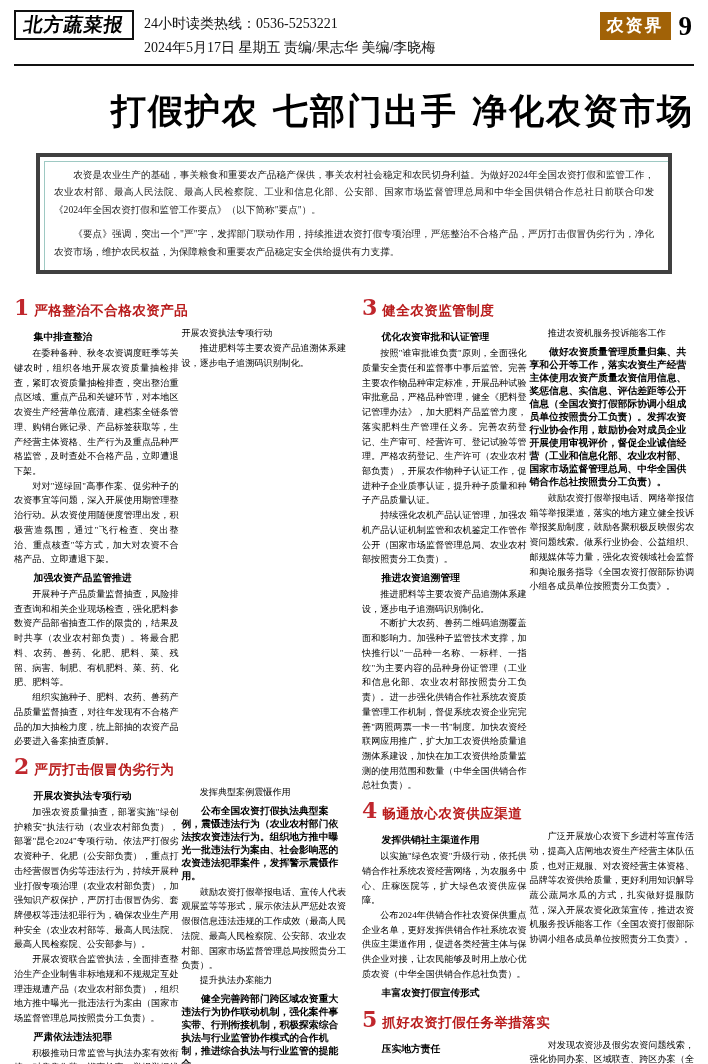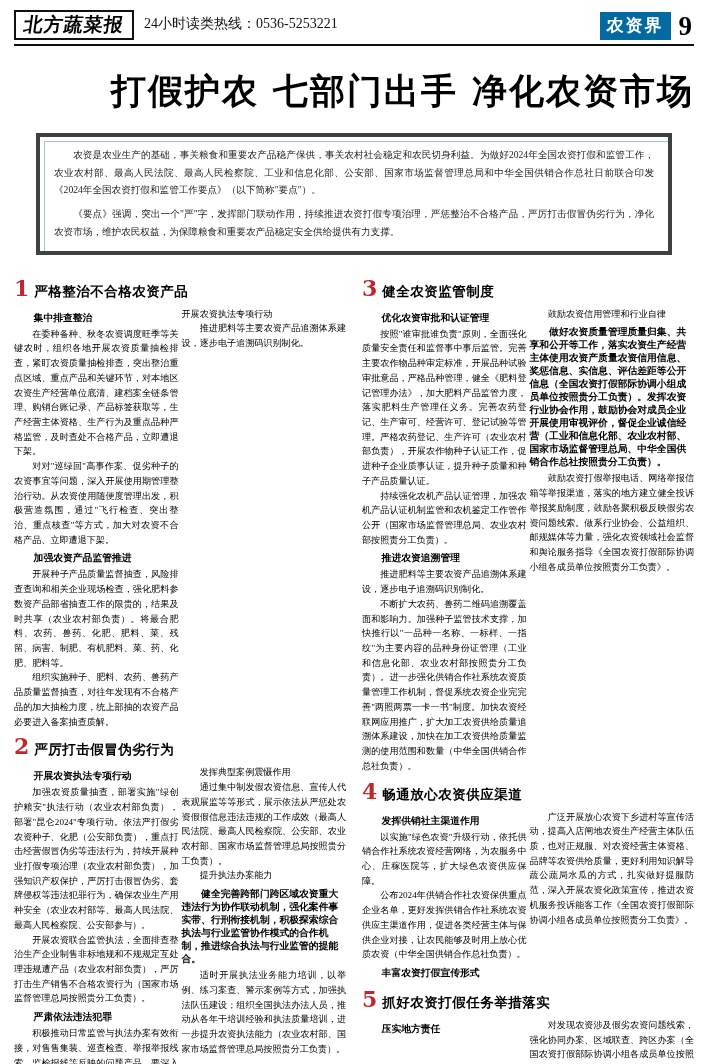--- a/index.html
+++ b/index.html
@@ -47,21 +47,21 @@
     text-align: left;
     color: #111;
   }
   .masthead-right {
     display: flex;
     align-items: center;
     gap: 8px;
     padding-top: 2px;
   }
   .section-name {
-    background: #0369a1;
+    background: #a16207;
     color: #fff;
     font-size: 17px;
     font-weight: bold;
     padding: 2px 7px 3px 7px;
     letter-spacing: 2px;
   }
   .page-num {
     font-size: 27px;
     font-weight: bold;
     font-family: "Liberation Serif", serif;
@@ -131,21 +131,21 @@
     font-size: 22px;
     font-weight: bold;
     color: #c0272d;
     line-height: 1;
   }
   .sec-title {
     font-family: "DejaVu Serif", serif;
     font-weight: bold;
     font-size: 13.5px;
     letter-spacing: 0.5px;
-    color: #000000;
+    color: #b91c1c;
   }
   .sub-title {
     font-weight: bold;
     font-size: 9.8px;
     margin: 5px 0 2px 0;
     text-indent: 2em;
   }
   p.body {
     margin: 0 0 0 0;
     font-size: 9.1px;
@@ -159,20 +159,21 @@
 <body>
 
 <div class="page">
 
   <div class="masthead">
     <div class="logo-box">
       <div class="logo-text">北方蔬菜报</div>
     </div>
     <div class="masthead-mid">
       <div>24小时读类热线：0536-5253221</div>
+      <div>2024年5月17日 星期五 责编/果志华 美编/李晓梅</div>
     </div>
     <div class="masthead-right">
       <div class="section-name">农资界</div>
       <div class="page-num">9</div>
     </div>
   </div>
 
   <div class="headline">
     <span>打假护农</span><span class="gap"></span><span>七部门出手</span><span class="gap"></span><span>净化农资市场</span>
   </div>
@@ -206,28 +207,29 @@
       </div>
 
       <div class="sec-head">
         <div class="sec-num">2</div>
         <div class="sec-title">严厉打击假冒伪劣行为</div>
       </div>
       <div class="subcols">
         <div class="subcol">
           <div class="sub-title">开展农资执法专项行动</div>
           <p class="body">加强农资质量抽查，部署实施"绿创护粮安"执法行动（农业农村部负责），部署"昆仑2024"专项行动。依法严打假劣农资种子、化肥（公安部负责），重点打击经营假冒伪劣等违法行为，持续开展种业打假专项治理（农业农村部负责），加强知识产权保护，严厉打击假冒伪劣、套牌侵权等违法犯罪行为，确保农业生产用种安全（农业农村部等、最高人民法院、最高人民检察院、公安部参与）。</p>
-          <p class="body">开展农资联合监管执法，全面排查整治生产企业制售非标地规和不规规定互处理违规遭产品（农业农村部负责），严厉打击生产销售不合格农资行为（国家市场监督管理总局按照贵分工负责）。</p>
+          <p class="body">开展农资联合监管执法，全面排查整治生产企业制售非标地规和不规规定互处理违规遭产品（农业农村部负责），组织地方推中曝光一批违法行为案由（国家市场监督管理总局按照贵分工负责）。</p>
           <div class="sub-title">严肃依法违法犯罪</div>
           <p class="body">积极推动日常监管与执法办案有效衔接，对售售集装、巡查检查、举报举报线索、监检报线等反映的问题产品，要深入追查问题根源，上查源头、下追流向，追根清除案产品货量关系，发现涉及刑事犯罪的，要及时移交公安机关，构成犯罪的移送司法机关。</p>
 
         </div>
         <div class="subcol">
           <p class="body">发挥典型案例震慑作用</p>
-          <p class="body">通过集中制发假农资信息、宣传人代表观展监等等形式，展示依法从严惩处农资假假信息违法违规的工作成效（最高人民法院、最高人民检察院、公安部、农业农村部、国家市场监督管理总局按照贵分工负责）。</p>
+          <div class="sub-title">公布全国农资打假执法典型案例，震慑违法行为（农业农村部门依法按农资违法行为。组织地方推中曝光一批违法行为案由、社会影响恶的农资违法犯罪案件，发挥警示震慑作用。</div>
+          <p class="body">鼓励农资打假举报电话、宣传人代表观展监等等形式，展示依法从严惩处农资假假信息违法违规的工作成效（最高人民法院、最高人民检察院、公安部、农业农村部、国家市场监督管理总局按照贵分工负责）。</p>
           <p class="body">提升执法办案能力</p>
           <div class="sub-title">健全完善跨部门跨区域农资重大违法行为协作联动机制，强化案件事实带、行刑衔接机制，积极探索综合执法与行业监管协作模式的合作机制，推进综合执法与行业监管的提能合。</div>
           <p class="body">适时开展执法业务能力培训，以举例、练习案查、警示案例等方式，加强执法队伍建设；组织全国执法办法人员，推动从各年干培训经验和执法质量培训，进一步提升农资执法能力（农业农村部、国家市场监督管理总局按照贵分工负责）。</p>
           <p class="body"></p>
         </div>
       </div>
     </div>
 
     <div class="col">
 
@@ -238,21 +240,21 @@
       <div class="subcols">
         <div class="subcol">
           <div class="sub-title">优化农资审批和认证管理</div>
           <p class="body">按照"谁审批谁负责"原则，全面强化质量安全责任和监督事中事后监管。完善主要农作物品种审定标准，开展品种试验审批意品，严格品种管理，健全《肥料登记管理办法》，加大肥料产品监管力度，落实肥料生产管理任义务。完善农药登记、生产审可、经营许可、登记试验等管理。严格农药登记、生产许可（农业农村部负责），开展农作物种子认证工作，促进种子企业质事认证，提升种子质量和种子产品质量认证。</p>
           <p class="body">持续强化农机产品认证管理，加强农机产品认证机制监管和农机鉴定工作管作公开（国家市场监督管理总局、农业农村部按照责分工负责）。</p>
           <div class="sub-title">推进农资追溯管理</div>
           <p class="body">推进肥料等主要农资产品追溯体系建设，逐步电子追溯码识别制化。</p>
           <p class="body">不断扩大农药、兽药二维码追溯覆盖面和影响力。加强种子监管技术支撑，加快推行以"一品种一名称、一标样、一指纹"为主要内容的品种身份证管理（工业和信息化部、农业农村部按照贵分工负责）。进一步强化供销合作社系统农资质量管理工作机制，督促系统农资企业完完善"两照两票一卡一书"制度。加快农资经联网应用推广，扩大加工农资供给质量追溯体系建设，加快在加工农资供给质量监测的使用范围和数量（中华全国供销合作总社负责）。</p>
         </div>
         <div class="subcol">
-          <p class="body">鼓励农资信用管理和行业自律</p>
+          <p class="body">推进农资机服务投诉能客工作</p>
           <div class="sub-title">做好农资质量管理质量归集、共享和公开等工作，落实农资生产经营主体使用农资产质量农资信用信息、奖惩信息、实信息、评估差距等公开信息（全国农资打假部际协调小组成员单位按照贵分工负责）。发挥农资行业协会作用，鼓励协会对成员企业开展使用审视评价，督促企业诚信经营（工业和信息化部、农业农村部、国家市场监督管理总局、中华全国供销合作总社按照贵分工负责）。</div>
           <p class="body">鼓励农资打假举报电话、网络举报信箱等举报渠道，落实的地方建立健全投诉举报奖励制度，鼓励各聚积极反映假劣农资问题线索。做系行业协会、公益组织、邮规媒体等力量，强化农资领域社会监督和舆论服务指导《全国农资打假部际协调小组各成员单位按照责分工负责》。</p>
           <p class="body"></p>
         </div>
       </div>
 
       <div class="sec-head">
         <div class="sec-num">4</div>
         <div class="sec-title">畅通放心农资供应渠道</div>
       </div>

